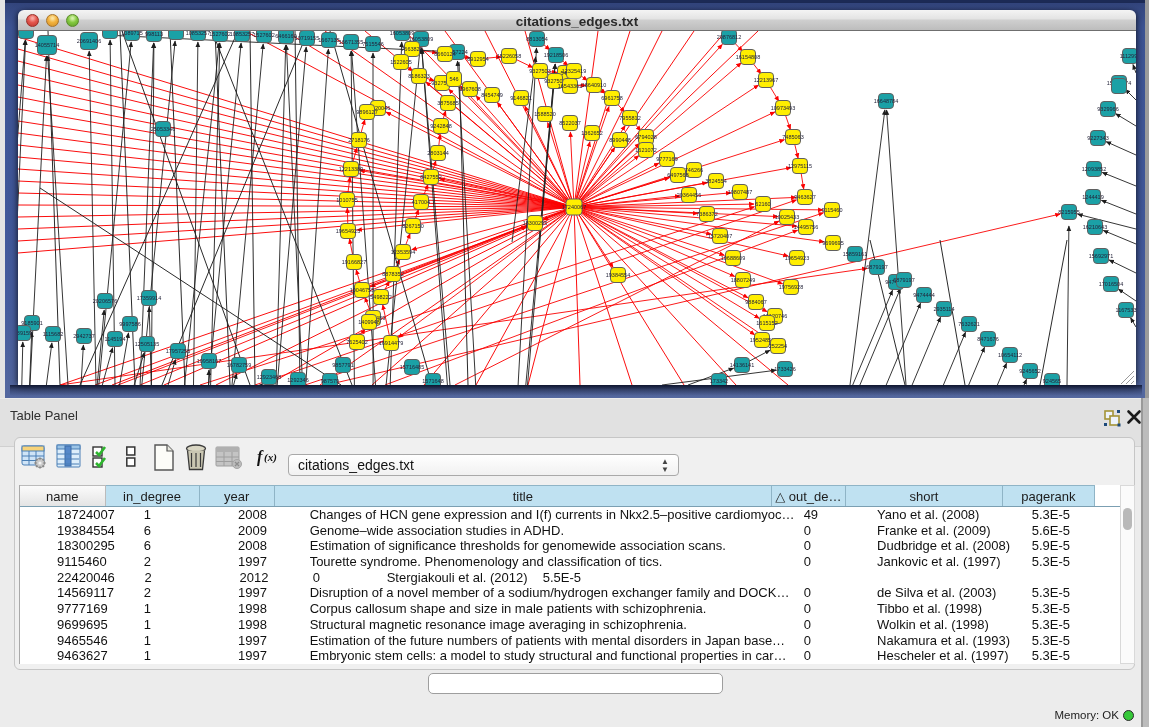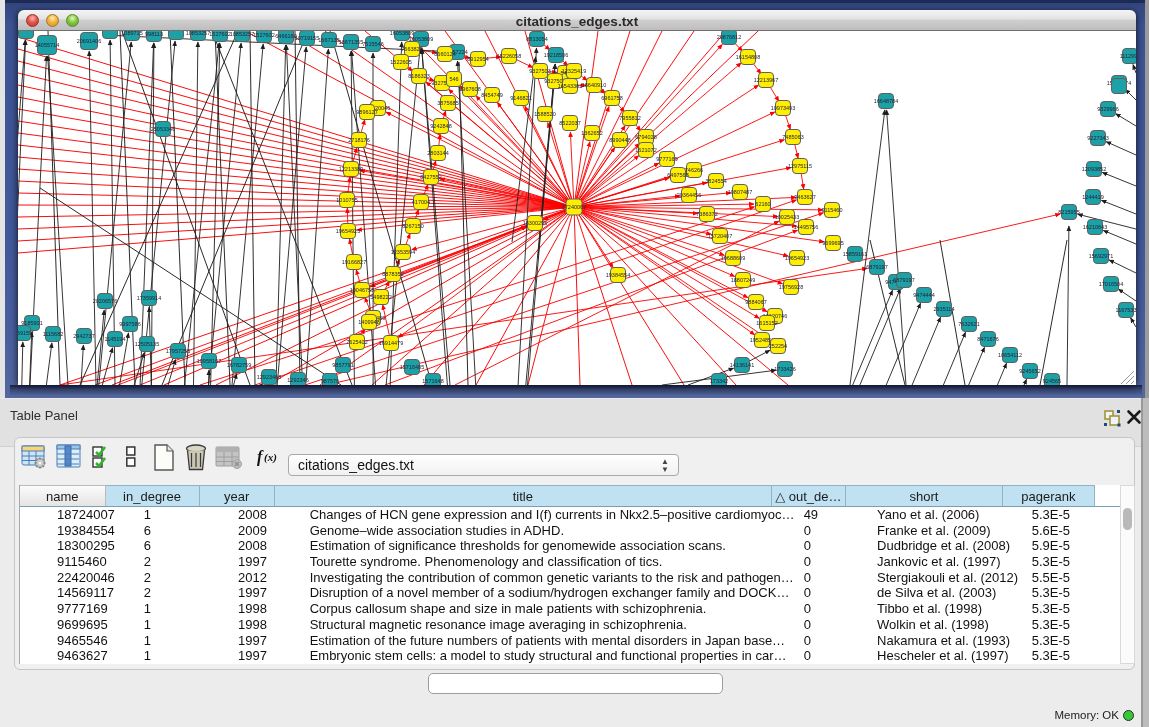--- a/index.html
+++ b/index.html
@@ -698,21 +698,21 @@
             <div class="c4">△ out_de…</div>
             <div class="c5">short</div>
             <div class="c6">pagerank</div>
     </div>
 <div class="tr">
             <div class="c0">18724007</div>
             <div class="c1">1</div>
             <div class="c2">2008</div>
             <div class="c3">Changes of HCN gene expression and I(f) currents in Nkx2.5–positive cardiomyoc…</div>
             <div class="c4">49</div>
-            <div class="c5">Yano et al. (2006)</div>
+            <div class="c5">Yano et al. (2008)</div>
             <div class="c6">5.3E-5</div>
           </div>
 <div class="tr">
             <div class="c0">19384554</div>
             <div class="c1">6</div>
             <div class="c2">2009</div>
             <div class="c3">Genome–wide association studies in ADHD.</div>
             <div class="c4">0</div>
             <div class="c5">Franke et al. (2009)</div>
             <div class="c6">5.6E-5</div>
@@ -732,21 +732,20 @@
             <div class="c2">1997</div>
             <div class="c3">Tourette syndrome. Phenomenology and classification of tics.</div>
             <div class="c4">0</div>
             <div class="c5">Jankovic et al. (1997)</div>
             <div class="c6">5.3E-5</div>
           </div>
 <div class="tr">
             <div class="c0">22420046</div>
             <div class="c1">2</div>
             <div class="c2">2012</div>
-            <div class="c3">Investigating the contribution of common genetic variants to the risk and pathogen…</div>
             <div class="c4">0</div>
             <div class="c5">Stergiakouli et al. (2012)</div>
             <div class="c6">5.5E-5</div>
           </div>
 <div class="tr">
             <div class="c0">14569117</div>
             <div class="c1">2</div>
             <div class="c2">1997</div>
             <div class="c3">Disruption of a novel member of a sodium/hydrogen exchanger family and DOCK…</div>
             <div class="c4">0</div>

